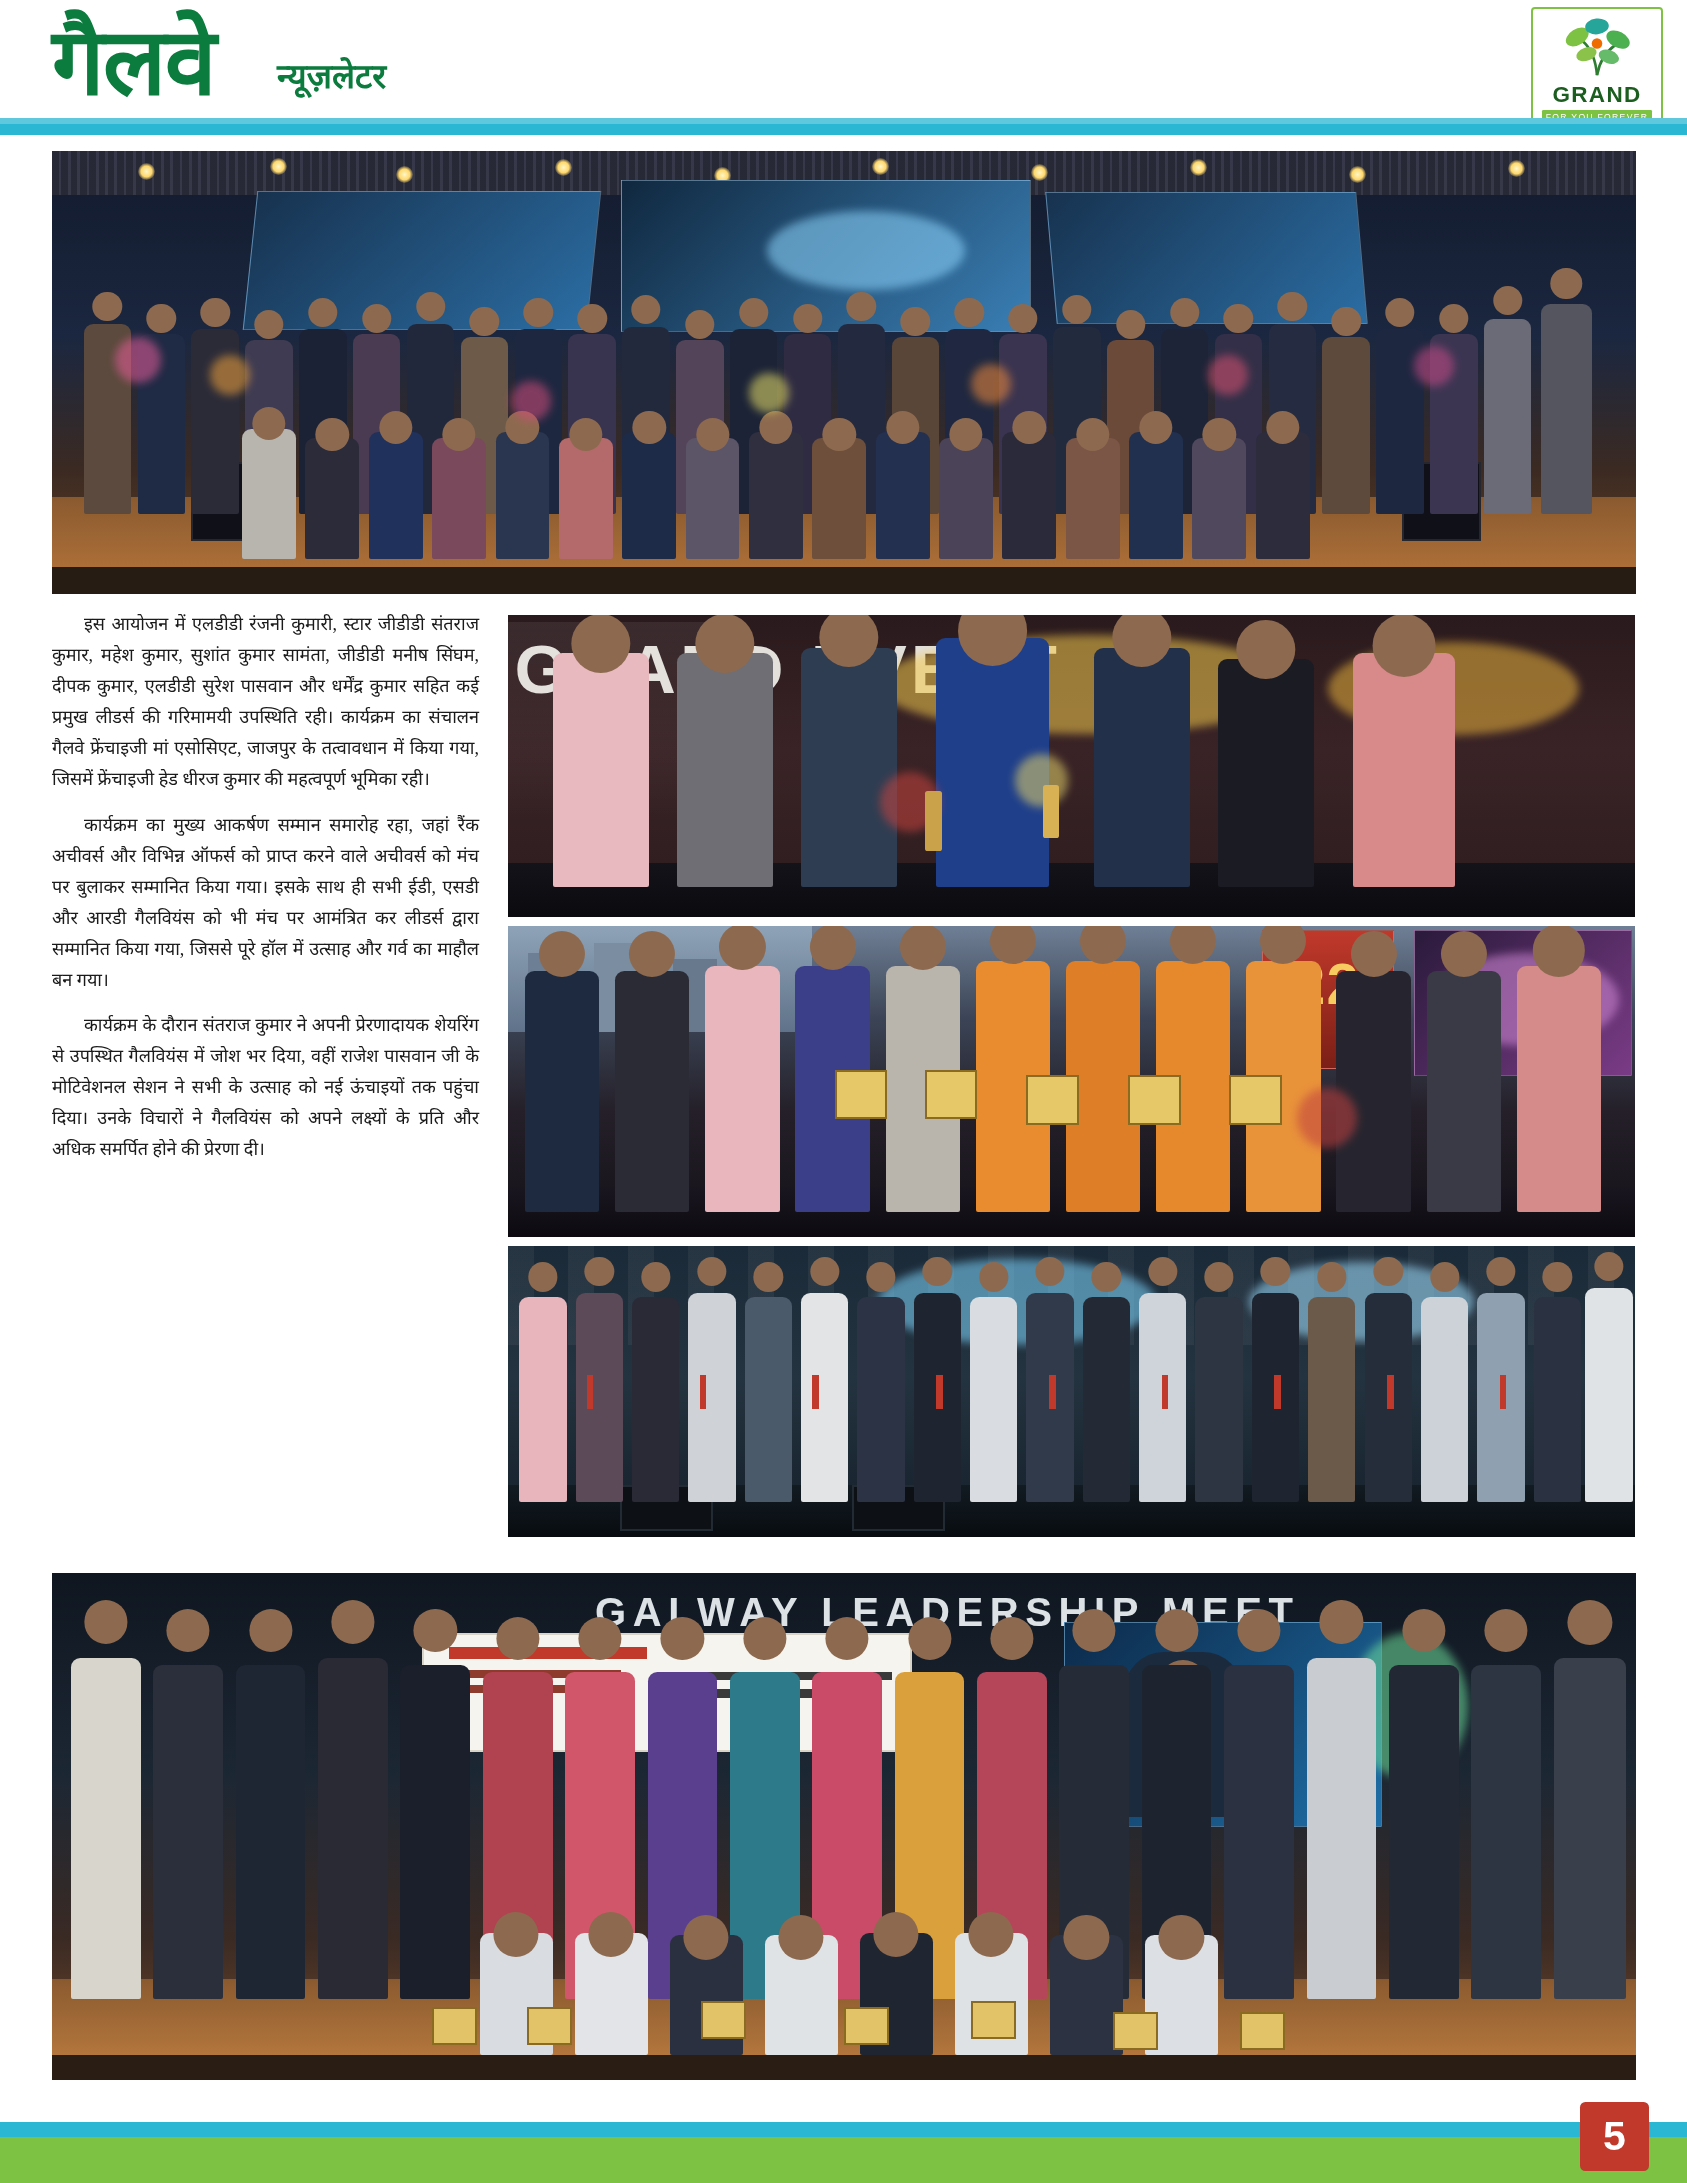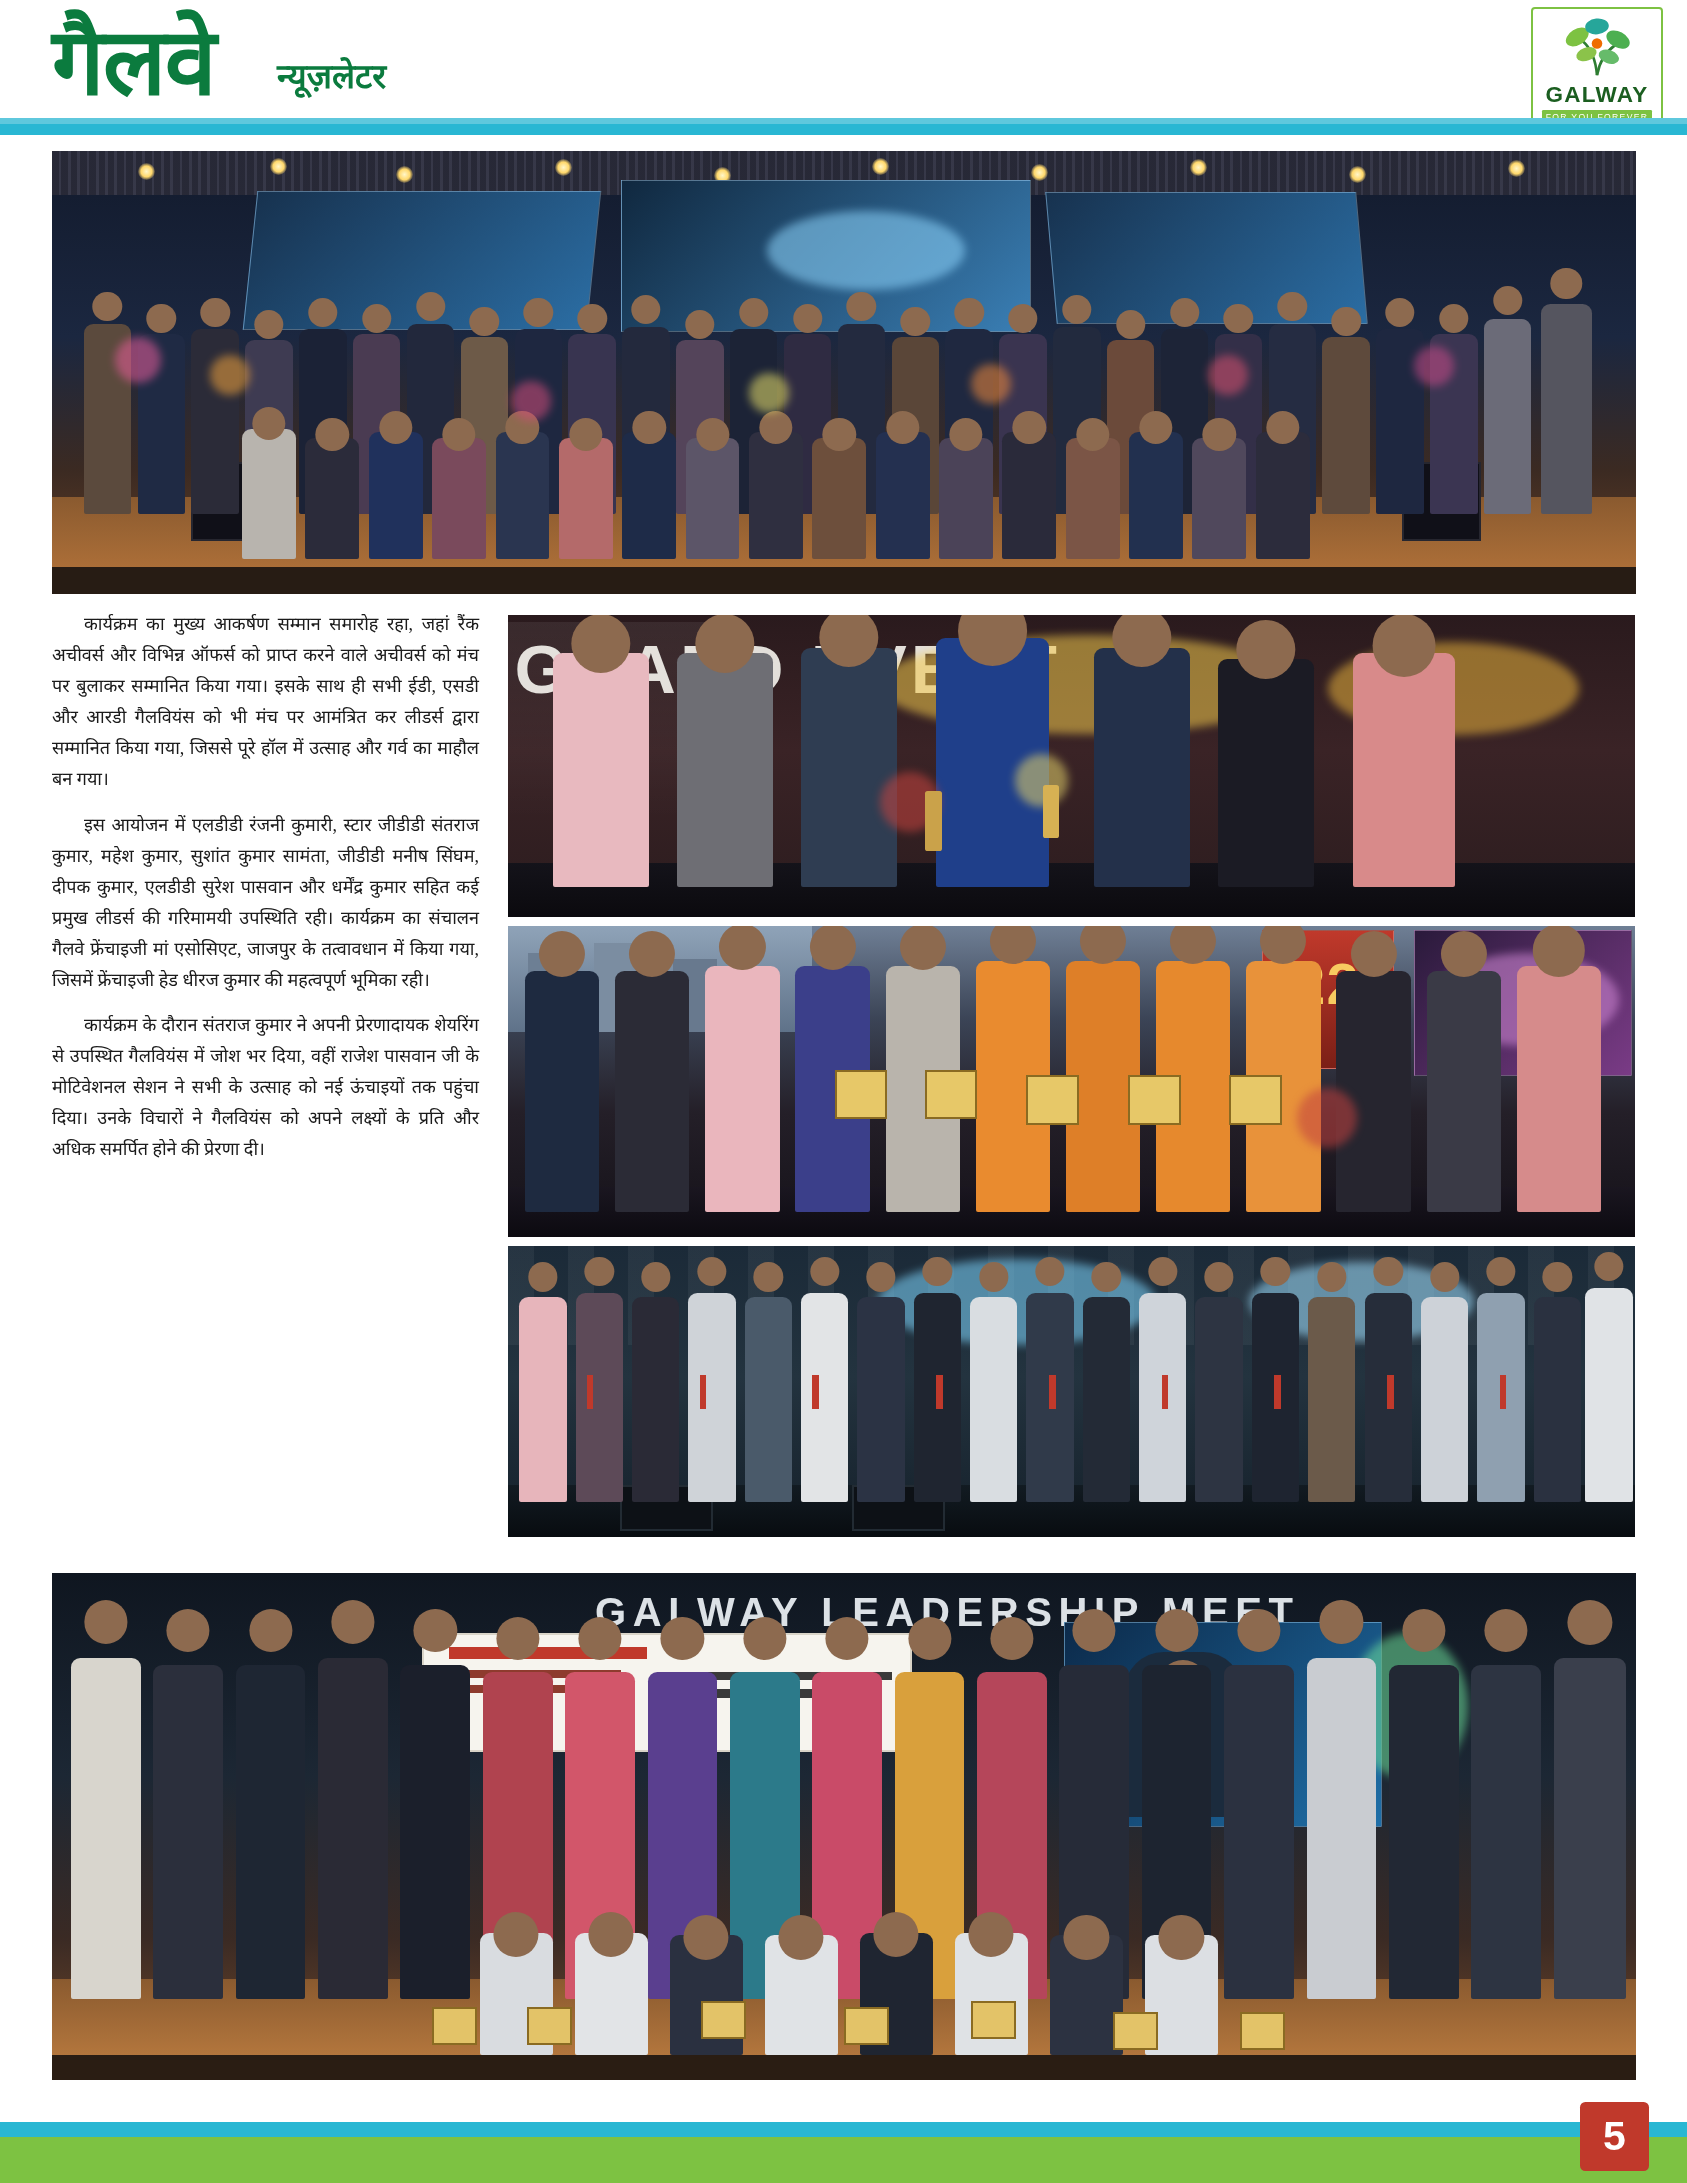--- a/index.html
+++ b/index.html
@@ -215,21 +215,21 @@
     <svg class="brand-leaves" viewBox="0 0 120 92">
       <path d="M60 88 C58 64 52 48 38 36" stroke="#2e7d32" stroke-width="4" fill="none"></path>
       <path d="M60 88 C64 66 74 52 88 42" stroke="#2e7d32" stroke-width="4" fill="none"></path>
       <ellipse cx="30" cy="30" rx="19" ry="12" fill="#7dc242" transform="rotate(-32 30 30)"></ellipse>
       <ellipse cx="92" cy="34" rx="19" ry="12" fill="#4caf50" transform="rotate(28 92 34)"></ellipse>
       <ellipse cx="60" cy="14" rx="18" ry="12" fill="#26a69a" transform="rotate(-6 60 14)"></ellipse>
       <ellipse cx="44" cy="56" rx="16" ry="10" fill="#8bc34a" transform="rotate(-20 44 56)"></ellipse>
       <ellipse cx="78" cy="60" rx="16" ry="10" fill="#66bb6a" transform="rotate(20 78 60)"></ellipse>
       <circle cx="60" cy="40" r="8" fill="#ef6c00"></circle>
     </svg>
-    <div class="brand-name">GALWAY</div>
+    <div class="brand-name">GRAND</div>
     <div class="brand-tag">FOR YOU FOREVER</div>
   </div>
 
   <div class="masthead-rule">
     <div class="masthead-rule-inner"></div>
   </div>
 </div>
 
 <div class="photo" style="left:52px; top:151px; width:1584px; height:443px;">
   <div class="scene">
@@ -491,22 +491,22 @@
     <div style="position:absolute;left:30%;bottom:7%;width:45px;height:38px;background:#e3c368;border:2.6px solid #8a6b22;"></div>
     <div style="position:absolute;left:41%;bottom:8%;width:45px;height:38px;background:#e3c368;border:2.6px solid #8a6b22;"></div>
     <div style="position:absolute;left:50%;bottom:7%;width:45px;height:38px;background:#e3c368;border:2.6px solid #8a6b22;"></div>
     <div style="position:absolute;left:58%;bottom:8%;width:45px;height:38px;background:#e3c368;border:2.6px solid #8a6b22;"></div>
     <div style="position:absolute;left:67%;bottom:6%;width:45px;height:38px;background:#e3c368;border:2.6px solid #8a6b22;"></div>
     <div style="position:absolute;left:75%;bottom:6%;width:45px;height:38px;background:#e3c368;border:2.6px solid #8a6b22;"></div>
   </div>
 </div>
 
 <div class="article">
+  <p>इस आयोजन में एलडीडी रंजनी कुमारी, स्टार जीडीडी संतराज कुमार, महेश कुमार, सुशांत कुमार सामंता, जीडीडी मनीष सिंघम, दीपक कुमार, एलडीडी सुरेश पासवान और धर्मेंद्र कुमार सहित कई प्रमुख लीडर्स की गरिमामयी उपस्थिति रही। कार्यक्रम का संचालन गैलवे फ्रेंचाइजी मां एसोसिएट, जाजपुर के तत्वावधान में किया गया, जिसमें फ्रेंचाइजी हेड धीरज कुमार की महत्वपूर्ण भूमिका रही।</p>
   <p>कार्यक्रम का मुख्य आकर्षण सम्मान समारोह रहा, जहां रैंक अचीवर्स और विभिन्न ऑफर्स को प्राप्त करने वाले अचीवर्स को मंच पर बुलाकर सम्मानित किया गया। इसके साथ ही सभी ईडी, एसडी और आरडी गैलवियंस को भी मंच पर आमंत्रित कर लीडर्स द्वारा सम्मानित किया गया, जिससे पूरे हॉल में उत्साह और गर्व का माहौल बन गया।</p>
-  <p>इस आयोजन में एलडीडी रंजनी कुमारी, स्टार जीडीडी संतराज कुमार, महेश कुमार, सुशांत कुमार सामंता, जीडीडी मनीष सिंघम, दीपक कुमार, एलडीडी सुरेश पासवान और धर्मेंद्र कुमार सहित कई प्रमुख लीडर्स की गरिमामयी उपस्थिति रही। कार्यक्रम का संचालन गैलवे फ्रेंचाइजी मां एसोसिएट, जाजपुर के तत्वावधान में किया गया, जिसमें फ्रेंचाइजी हेड धीरज कुमार की महत्वपूर्ण भूमिका रही।</p>
   <p>कार्यक्रम के दौरान संतराज कुमार ने अपनी प्रेरणादायक शेयरिंग से उपस्थित गैलवियंस में जोश भर दिया, वहीं राजेश पासवान जी के मोटिवेशनल सेशन ने सभी के उत्साह को नई ऊंचाइयों तक पहुंचा दिया। उनके विचारों ने गैलवियंस को अपने लक्ष्यों के प्रति और अधिक समर्पित होने की प्रेरणा दी।</p>
 </div>
 
 <div class="footer-bar">
   <div class="teal"></div>
 </div>
 <div class="page-badge">5</div>
 
 
 </body></html>

